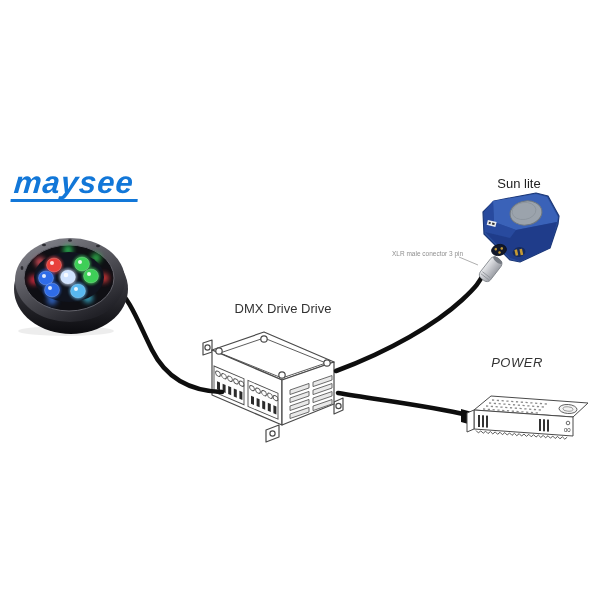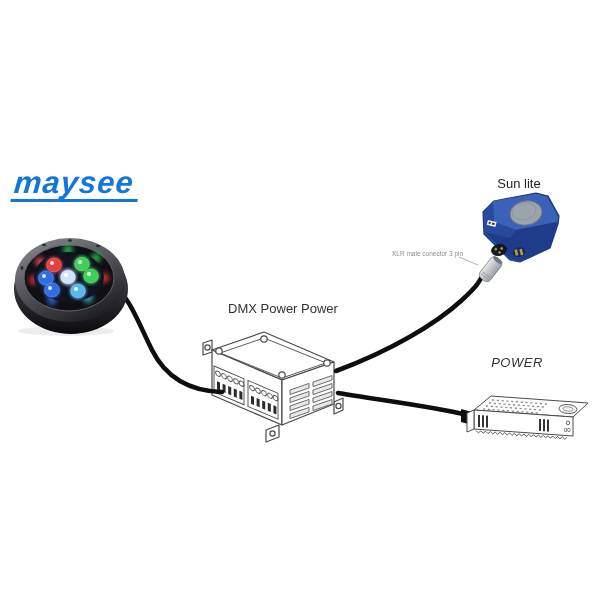--- a/index.html
+++ b/index.html
@@ -253,18 +253,18 @@
         <rect x="88" y="34.3" width="2" height="12"></rect>
       <rect x="92" y="34.6" width="2" height="12"></rect>
     </g>
     <circle cx="113" cy="38" r="1.8" fill="none" stroke="#444" stroke-width="0.8"></circle>
     <text x="109" y="47" font-size="6" fill="#333" font-family="Liberation Sans, sans-serif">00</text>
 
     <path fill="none" stroke="#4a4a4a" stroke-width="0.9" d="M21,45.5 l2.4,2.4 l2.4,-2.05 l2.4,2.4 l2.4,-2.05 l2.4,2.4 l2.4,-2.05 l2.4,2.4 l2.4,-2.05 l2.4,2.4 l2.4,-2.05 l2.4,2.4 l2.4,-2.05 l2.4,2.4 l2.4,-2.05 l2.4,2.4 l2.4,-2.05 l2.4,2.4 l2.4,-2.05 l2.4,2.4 l2.4,-2.05 l2.4,2.4 l2.4,-2.05 l2.4,2.4 l2.4,-2.05 l2.4,2.4 l2.4,-2.05 l2.4,2.4 l2.4,-2.05 l2.4,2.4 l2.4,-2.05 l2.4,2.4 l2.4,-2.05 l2.4,2.4 l2.4,-2.05 l2.4,2.4 l2.4,-2.05 l2.4,2.4 l2.4,-2.05"></path>
   </svg>
 
   <div id="logo" class="abs">maysee</div>
-  <div id="dmx-label" class="abs lbl">DMX Power Power</div>
+  <div id="dmx-label" class="abs lbl">DMX Drive Drive</div>
   <div id="sunlite-label" class="abs lbl">Sun lite</div>
   <div id="power-label" class="abs lbl">POWER</div>
   <div id="xlr-note" class="abs">XLR male conector 3 pin</div>
 
 </div>
 
 </body></html>

